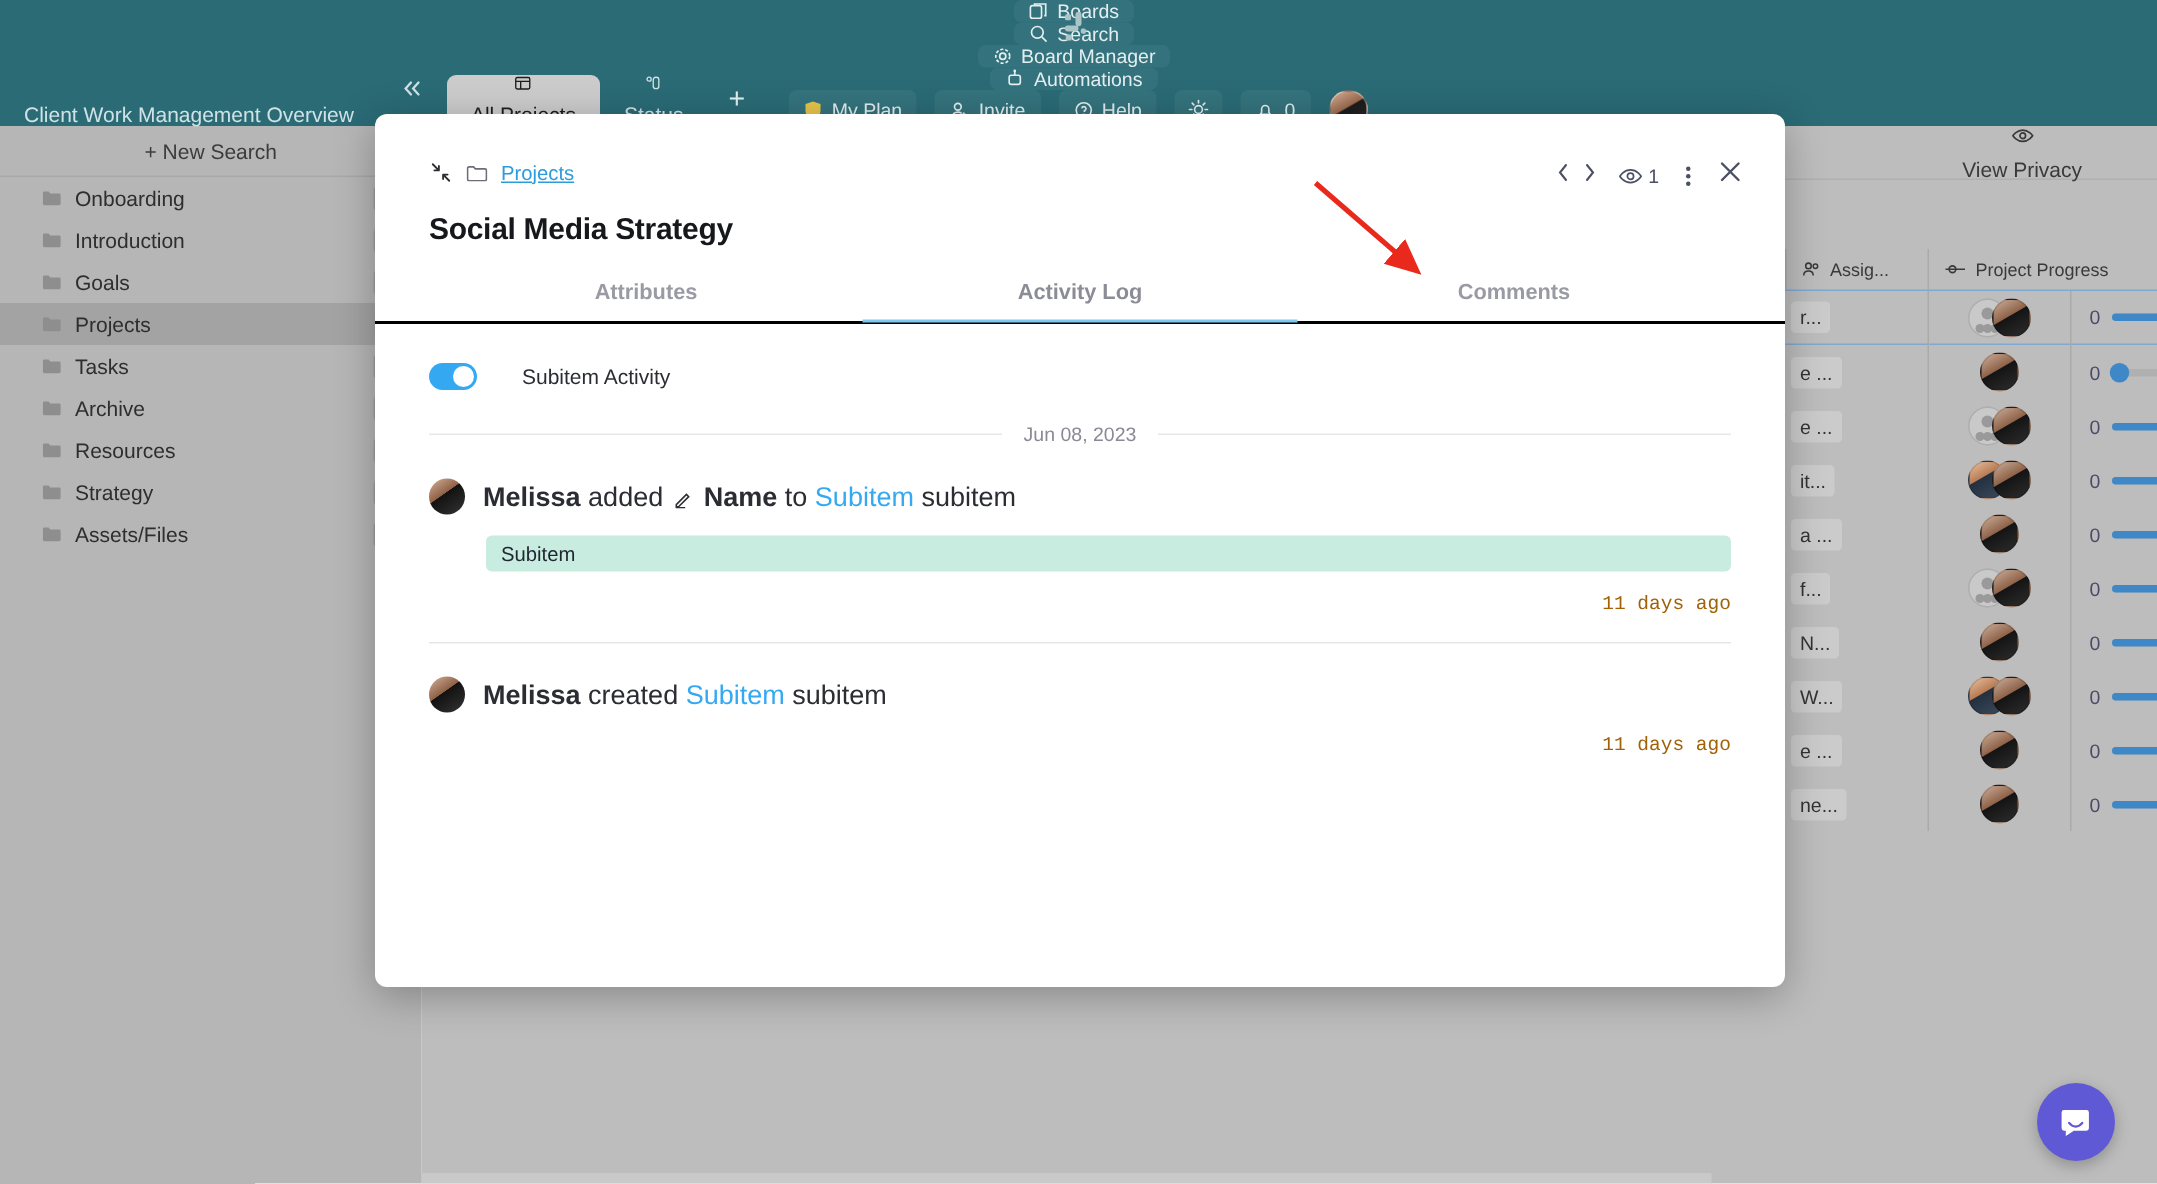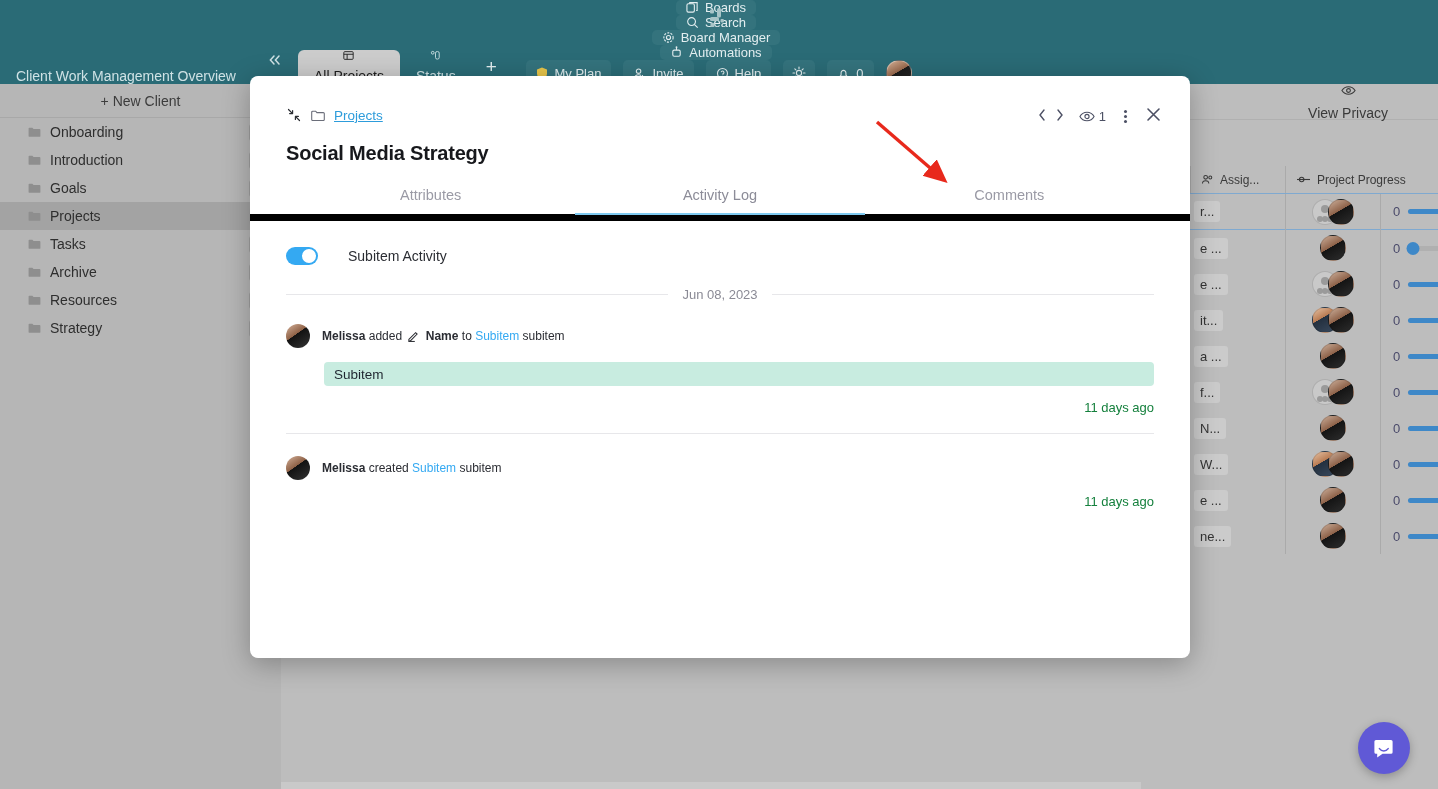--- a/index.html
+++ b/index.html
@@ -175,21 +175,22 @@
     position: absolute; right: 28px; top: 30px;
     display: flex; align-items: center; gap: 14px; color: #4c5064;
   }
   .ctrl { display: flex; align-items: center; gap: 4px; cursor: pointer; font-size: 13px; }
   .chev-pair { display: flex; gap: 6px; }
   .dots { display: flex; flex-direction: column; gap: 2px; cursor: pointer; padding: 2px 4px; }
   .dots i { width: 3px; height: 3px; border-radius: 50%; background: #4c5064; display: block; }
 
   .tabs {
     display: flex; margin-top: 22px; padding: 0 36px;
-    border-bottom: 7px solid #000000;
+    border-bottom: 2px solid #000000;
+    font-weight: bold;
   }
   .tab {
     flex: 1; text-align: center; font-size: 14.5px; color: #9a9aa5;
     padding-bottom: 11px; cursor: pointer; position: relative;
   }
   .tab.active { color: #8c8c98; }
   .tab.active::after {
     content: ""; position: absolute; left: 0; right: 0; bottom: -1px;
     height: 2.5px; background: #7ec9f0;
   }
@@ -211,32 +212,32 @@
   }
   .date-divider .ln { flex: 1; height: 1px; background: #e7e7ea; }
   .date-divider .dt { font-size: 13px; color: #8a8a95; }
 
   .entry { padding: 22px 0 0 0; }
   .entry-head { display: flex; align-items: center; gap: 12px; }
   .entry-av {
     width: 24px; height: 24px; border-radius: 50%; flex: none;
     background: linear-gradient(145deg,#d6b39c 0%,#8f6247 42%,#121212 43%,#343434 100%);
   }
-  .entry-text { font-size: 12px; color: #2b2d33; }
+  .entry-text { font-size: 18px; color: #2b2d33; }
   .entry-text b { font-weight: bold; }
   .entry-text .lnk { color: #34a9f2; }
   .pencil {
     display: inline-block; vertical-align: -2px; margin: 0 2px;
   }
   .value-box {
     margin: 14px 0 0 38px; background: #c8ece0; border-radius: 4px;
     height: 24px; display: flex; align-items: center;
     padding: 0 10px; font-size: 13.5px; color: #1f2630;
   }
-  .ago { text-align: right; font-size: 13px; color: #15803d; margin-top: 14px; }
+  .ago { text-align: right; font-size: 13px; color: #a16207; margin-top: 14px; font-family: Liberation Mono, monospace; }
   .entry-sep { height: 1px; background: #e7e7ea; margin-top: 18px; }
 
   
   .annotation { position: absolute; left: 860px; top: 112px; z-index: 12; pointer-events: none; }
 
   
   .chat-fab {
     position: absolute; right: 28px; bottom: 15px;
     width: 52px; height: 52px; border-radius: 50%;
     background: #6059d6; display: flex; align-items: center;
@@ -366,21 +367,21 @@
           <circle cx="4" cy="4" r="2" fill="none" stroke="#cfe2e5" stroke-width="1.3"></circle>
           <rect x="8" y="2.2" width="5.4" height="11" rx="2.4" fill="none" stroke="#cfe2e5" stroke-width="1.3"></rect>
         </svg>
         <span>Status</span>
       </div>
       <div class="tab-add">+</div>
     </div>
   </div>
 
   <div class="sidebar">
-    <div class="new-folder">+ New Client</div>
+    <div class="new-folder">+ New Search</div>
     <div id="folder-list">
         <div class="folder-row">
           <svg class="folder-ico" viewBox="0 0 13 11">
             <path d="M.6 1.6A.9.9 0 0 1 1.5.7h2.9l1.1 1.3h6a.9.9 0 0 1 .9.9v6a.9.9 0 0 1-.9.9H1.5a.9.9 0 0 1-.9-.9z" fill="#8e8e8e"></path>
           </svg>
           <span class="folder-name">Onboarding</span>
           <span class="folder-count">14</span>
         </div>
         <div class="folder-row">
           <svg class="folder-ico" viewBox="0 0 13 11">
@@ -422,20 +423,27 @@
             <path d="M.6 1.6A.9.9 0 0 1 1.5.7h2.9l1.1 1.3h6a.9.9 0 0 1 .9.9v6a.9.9 0 0 1-.9.9H1.5a.9.9 0 0 1-.9-.9z" fill="#8e8e8e"></path>
           </svg>
           <span class="folder-name">Resources</span>
           <span class="folder-count">5</span>
         </div>
         <div class="folder-row">
           <svg class="folder-ico" viewBox="0 0 13 11">
             <path d="M.6 1.6A.9.9 0 0 1 1.5.7h2.9l1.1 1.3h6a.9.9 0 0 1 .9.9v6a.9.9 0 0 1-.9.9H1.5a.9.9 0 0 1-.9-.9z" fill="#8e8e8e"></path>
           </svg>
           <span class="folder-name">Strategy</span>
+          <span class="folder-count">7</span>
+        </div>
+        <div class="folder-row">
+          <svg class="folder-ico" viewBox="0 0 13 11">
+            <path d="M.6 1.6A.9.9 0 0 1 1.5.7h2.9l1.1 1.3h6a.9.9 0 0 1 .9.9v6a.9.9 0 0 1-.9.9H1.5a.9.9 0 0 1-.9-.9z" fill="#8e8e8e"></path>
+          </svg>
+          <span class="folder-name">Assets/Files</span>
           <span class="folder-count">7</span>
         </div>
       </div>
   </div>
 
   <div class="content">
     <div class="content-toolbar">
       <div class="view-privacy">
         <svg width="15" height="15" viewBox="0 0 16 16">
           <path d="M1 8s2.6-4 7-4 7 4 7 4-2.6 4-7 4-7-4-7-4z" fill="none" stroke="#3a3a3a" stroke-width="1.2"></path>

